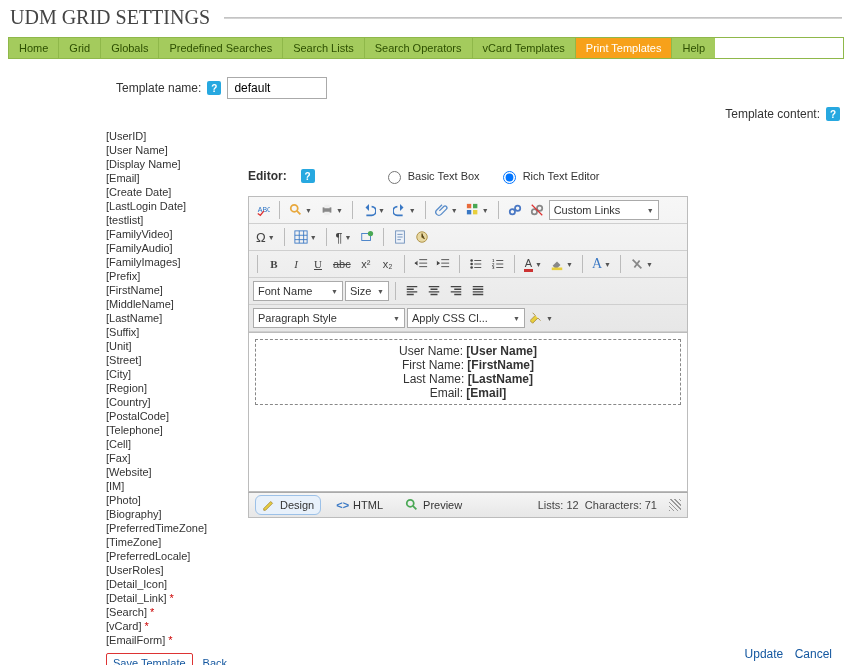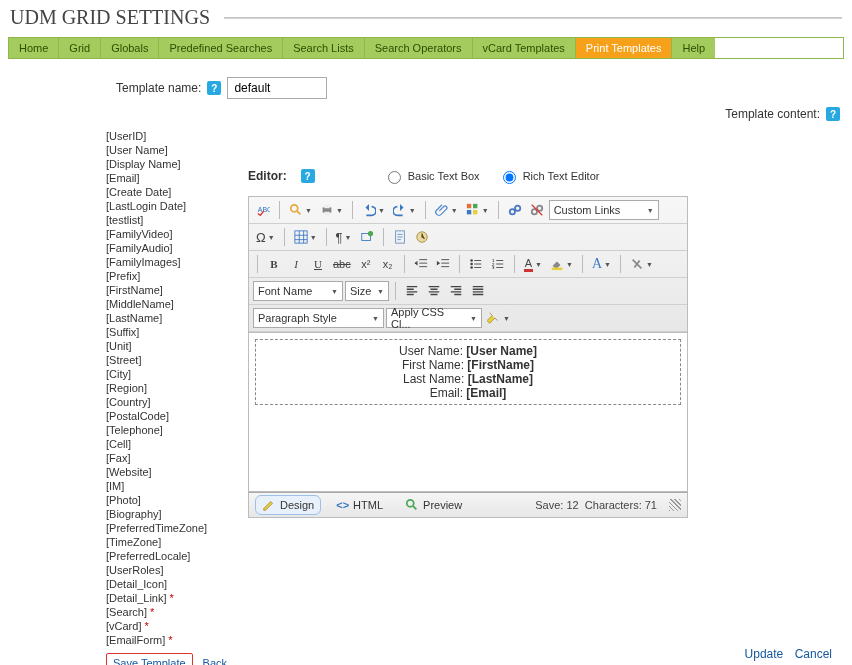--- a/index.html
+++ b/index.html
@@ -354,25 +354,25 @@
             </svg>
           </span>
         <span class="tb-btn">
             <svg class="svg-ic" viewBox="0 0 16 16">
               <path d="M2 3h12M2 6h12M2 9h12M2 12h12" stroke="#444" stroke-width="1.5"></path>
             </svg>
           </span>
       </div>
 
       <div class="tb-row">
-        <span class="tb-dd" style="width:131px">
+        <span class="tb-dd" style="width:152px">
             <span>Paragraph Style</span>
             <span class="tb-caret">▼</span>
           </span>
-        <span class="tb-dd" style="width:96px">
+        <span class="tb-dd" style="width:118px">
             <span>Apply CSS Cl...</span>
             <span class="tb-caret">▼</span>
           </span>
         <span class="tb-btn tb-split">
             <svg class="svg-ic" viewBox="0 0 16 16">
               <path d="M3 2l3 3-6 6 3 3 6-6 3 3" fill="#e8cf3d" stroke="#a88a3d"></path>
             </svg>
             <span class="tb-caret">▼</span>
           </span>
       </div>
@@ -399,21 +399,21 @@
           <span>HTML</span>
         </span>
       <span class="mode-btn">
           <svg class="svg-ic" viewBox="0 0 16 16">
             <circle cx="6" cy="6" r="4" stroke="#4aa855" fill="none" stroke-width="2"></circle>
             <path d="M9 9l4 4" stroke="#4aa855" stroke-width="2"></path>
           </svg>
           <span>Preview</span>
         </span>
       <span class="stats">
-        <span>Save:</span> <span>12</span>&nbsp;
+        <span>Lists:</span> <span>12</span>&nbsp;
         <span>Characters:</span> <span>71</span>
       </span>
       <span class="drag-grip"></span>
     </div>
   </div>
 </div>
 
 <div class="page-actions">
   <span>Update</span>
   <span>Cancel</span>

